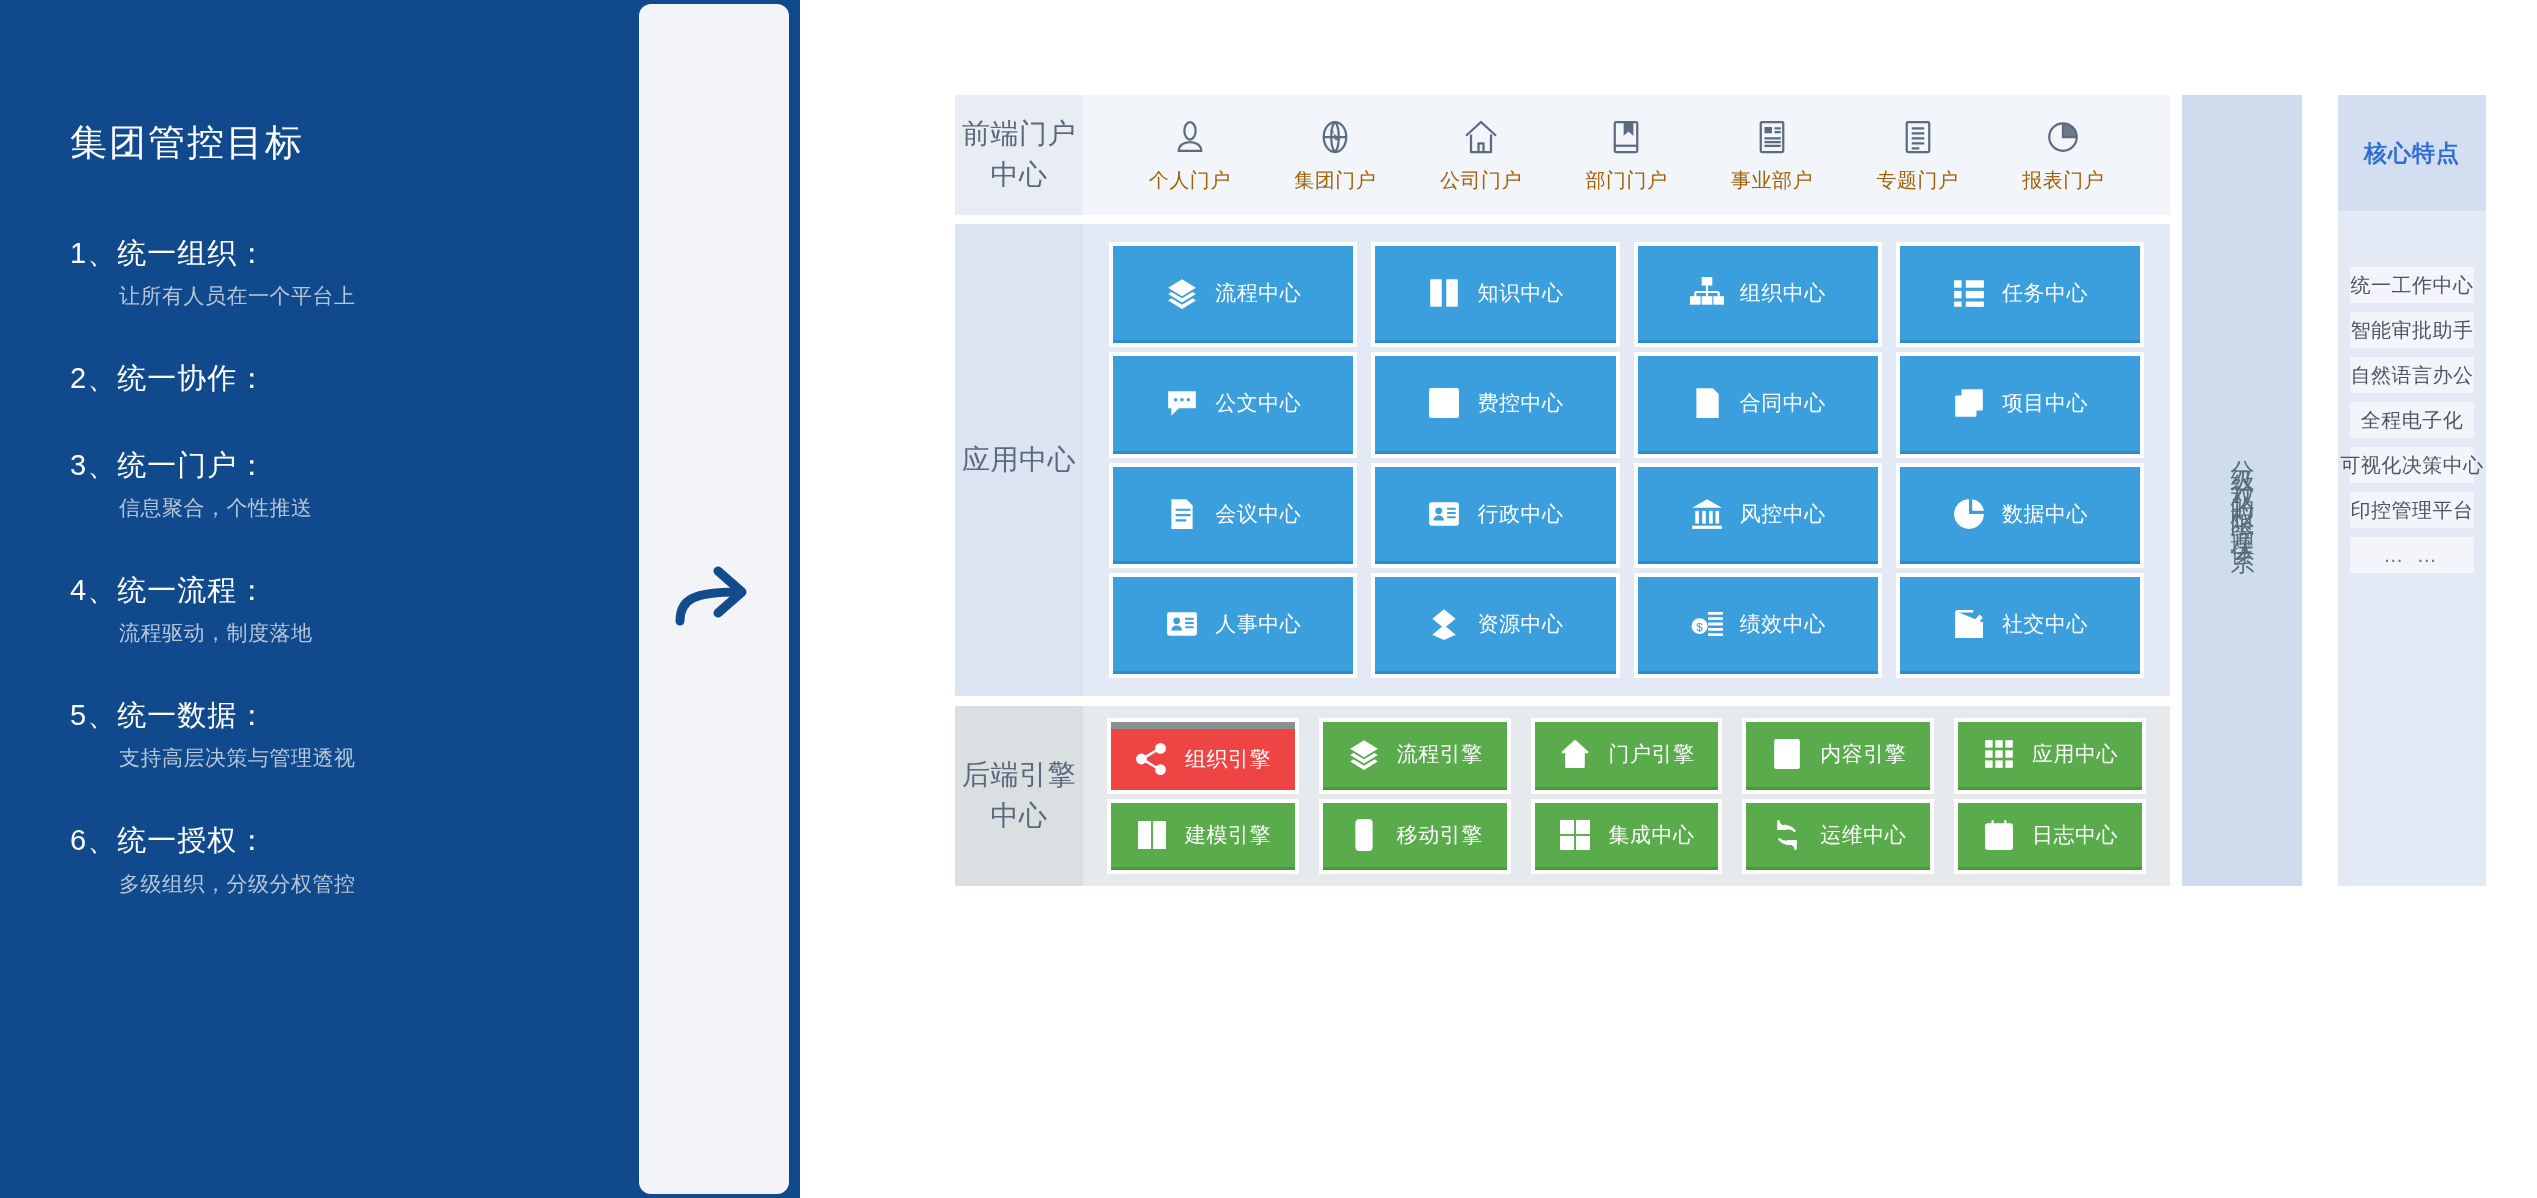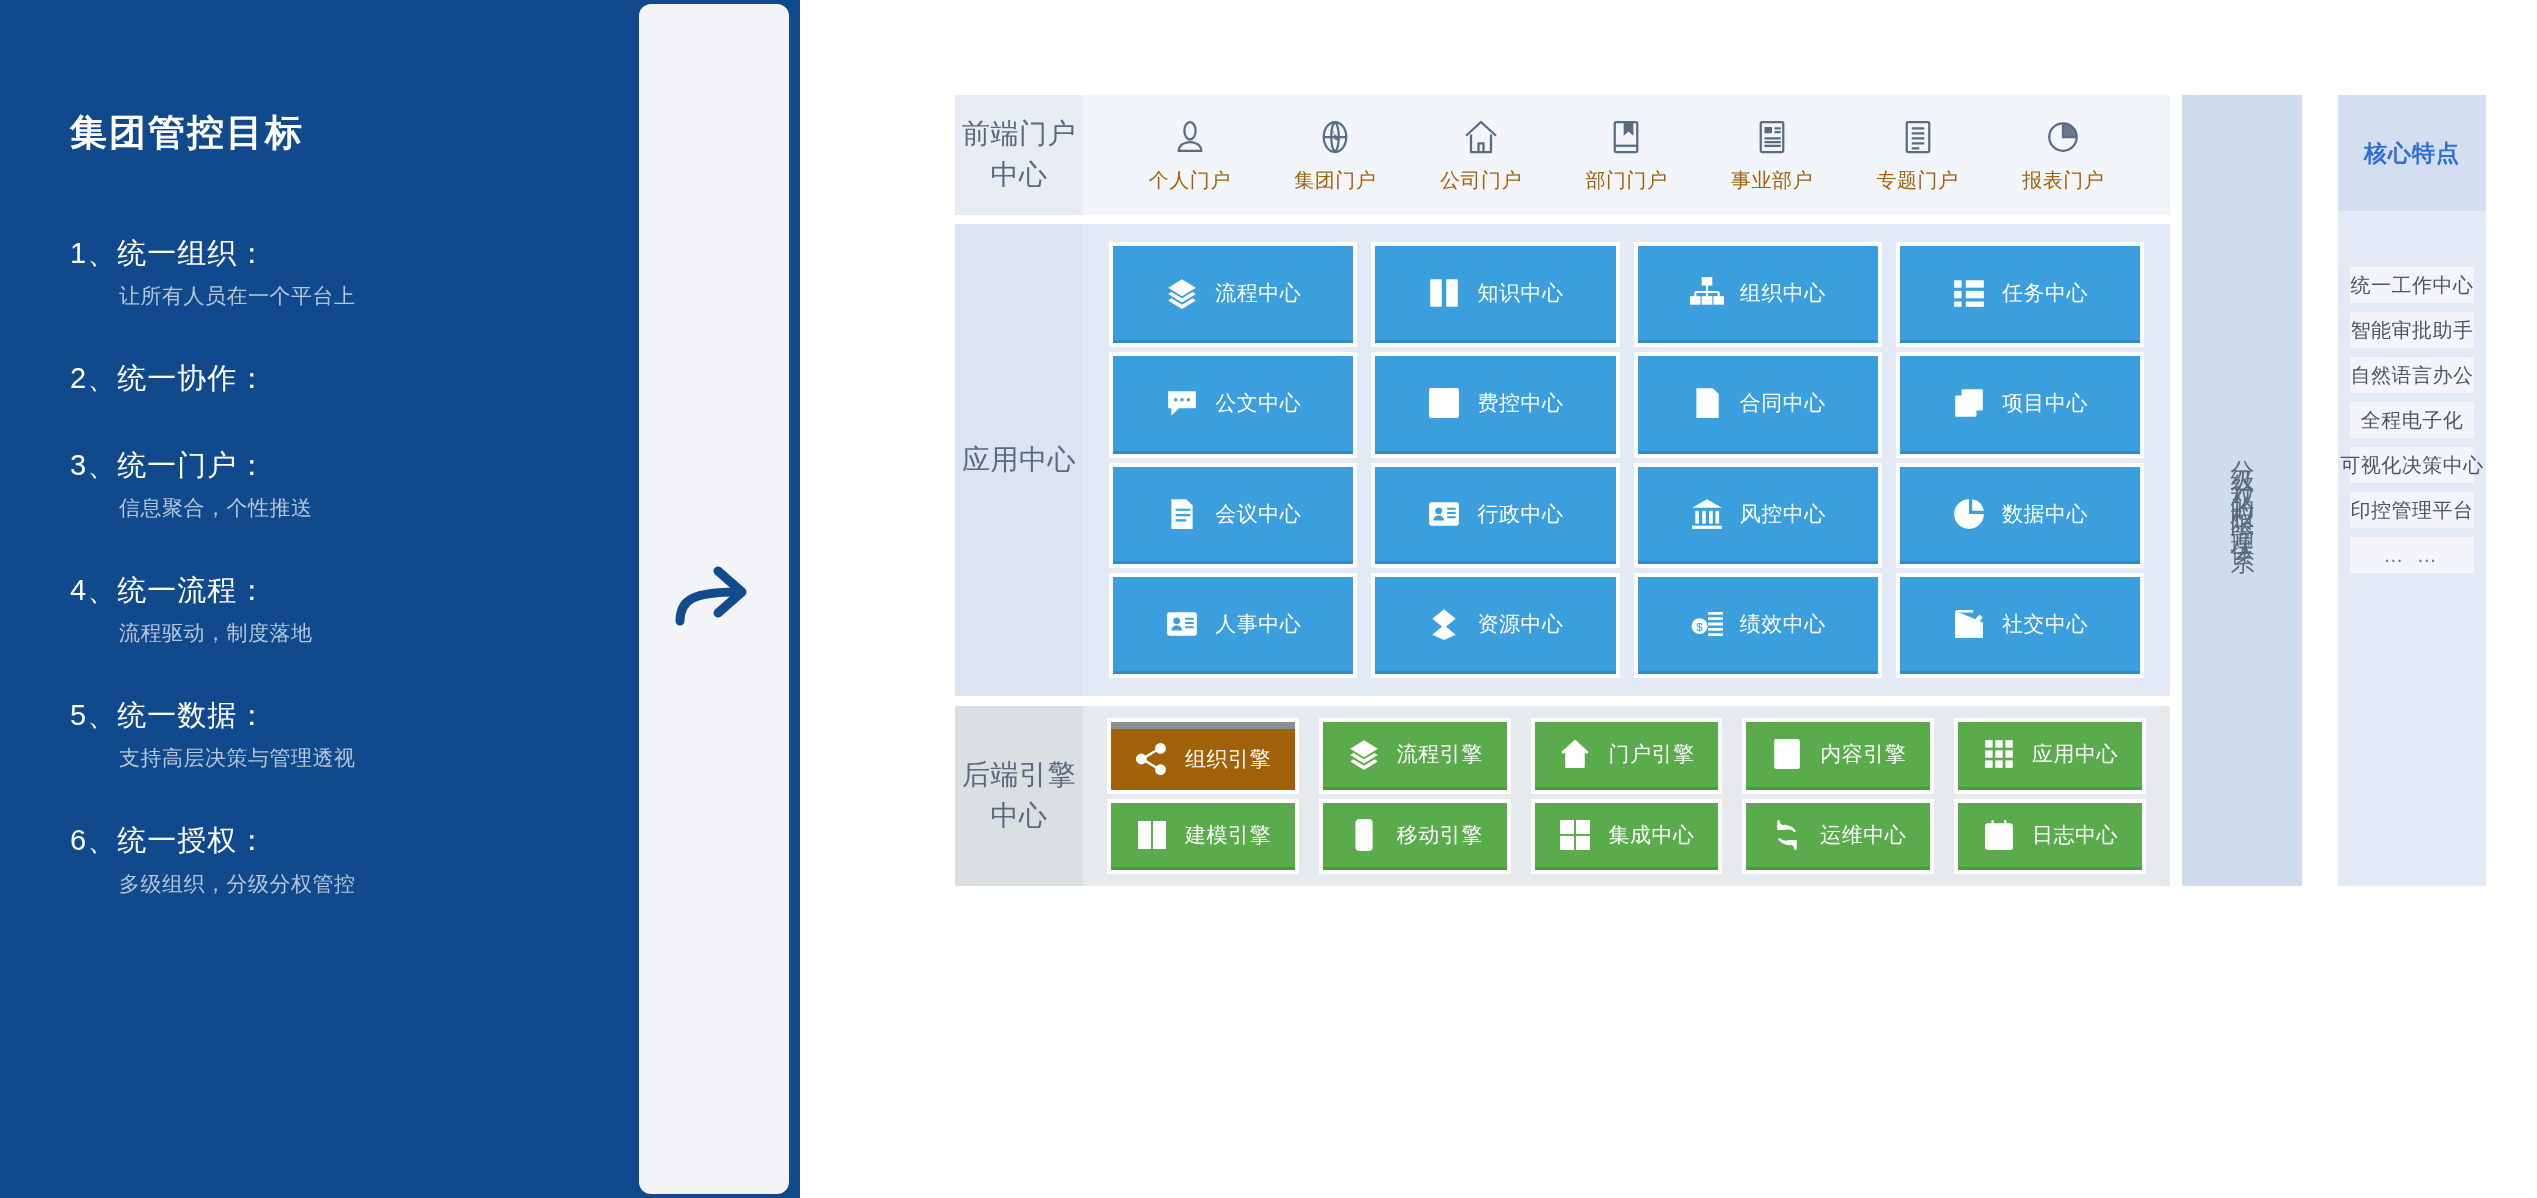--- a/index.html
+++ b/index.html
@@ -13,25 +13,25 @@
 
   
   .left-panel {
     width: 635px; height: 1198px;
     background: #104a8c;
     position: relative;
     flex: 0 0 635px;
   }
   .left-title {
     position: absolute;
-    left: 70px; top: 108px;
+    left: 70px; top: 118px;
     color: #ffffff;
     font-size: 37px;
     letter-spacing: 2px;
-    font-weight: 700;
+    font-weight: 400;
   }
   .goal-list { position: absolute; left: 70px; top: 235px; width: 520px; }
   .goal-item { margin-bottom: 50px; }
   .goal-heading {
     color: #ffffff;
     font-size: 29px;
     letter-spacing: 1px;
     line-height: 1.25;
     font-weight: 400;
   }
@@ -157,21 +157,21 @@
     grid-template-columns: repeat(5, 1fr);
     grid-template-rows: repeat(2, 1fr);
     gap: 13px 28px;
     padding: 16px 28px;
   }
   .tile.green {
     background: #5aab4c;
     border-bottom: 3px solid #4d9741;
   }
   .tile.green.active {
-    background: #a16207;
+    background: #ef4444;
     border-bottom: none;
     border-top: 7px solid #8a8f92;
   }
 
   
   .perm-col {
     width: 120px; flex: 0 0 120px;
     margin-left: 12px;
     background: #cfdcee;
     display: flex;

